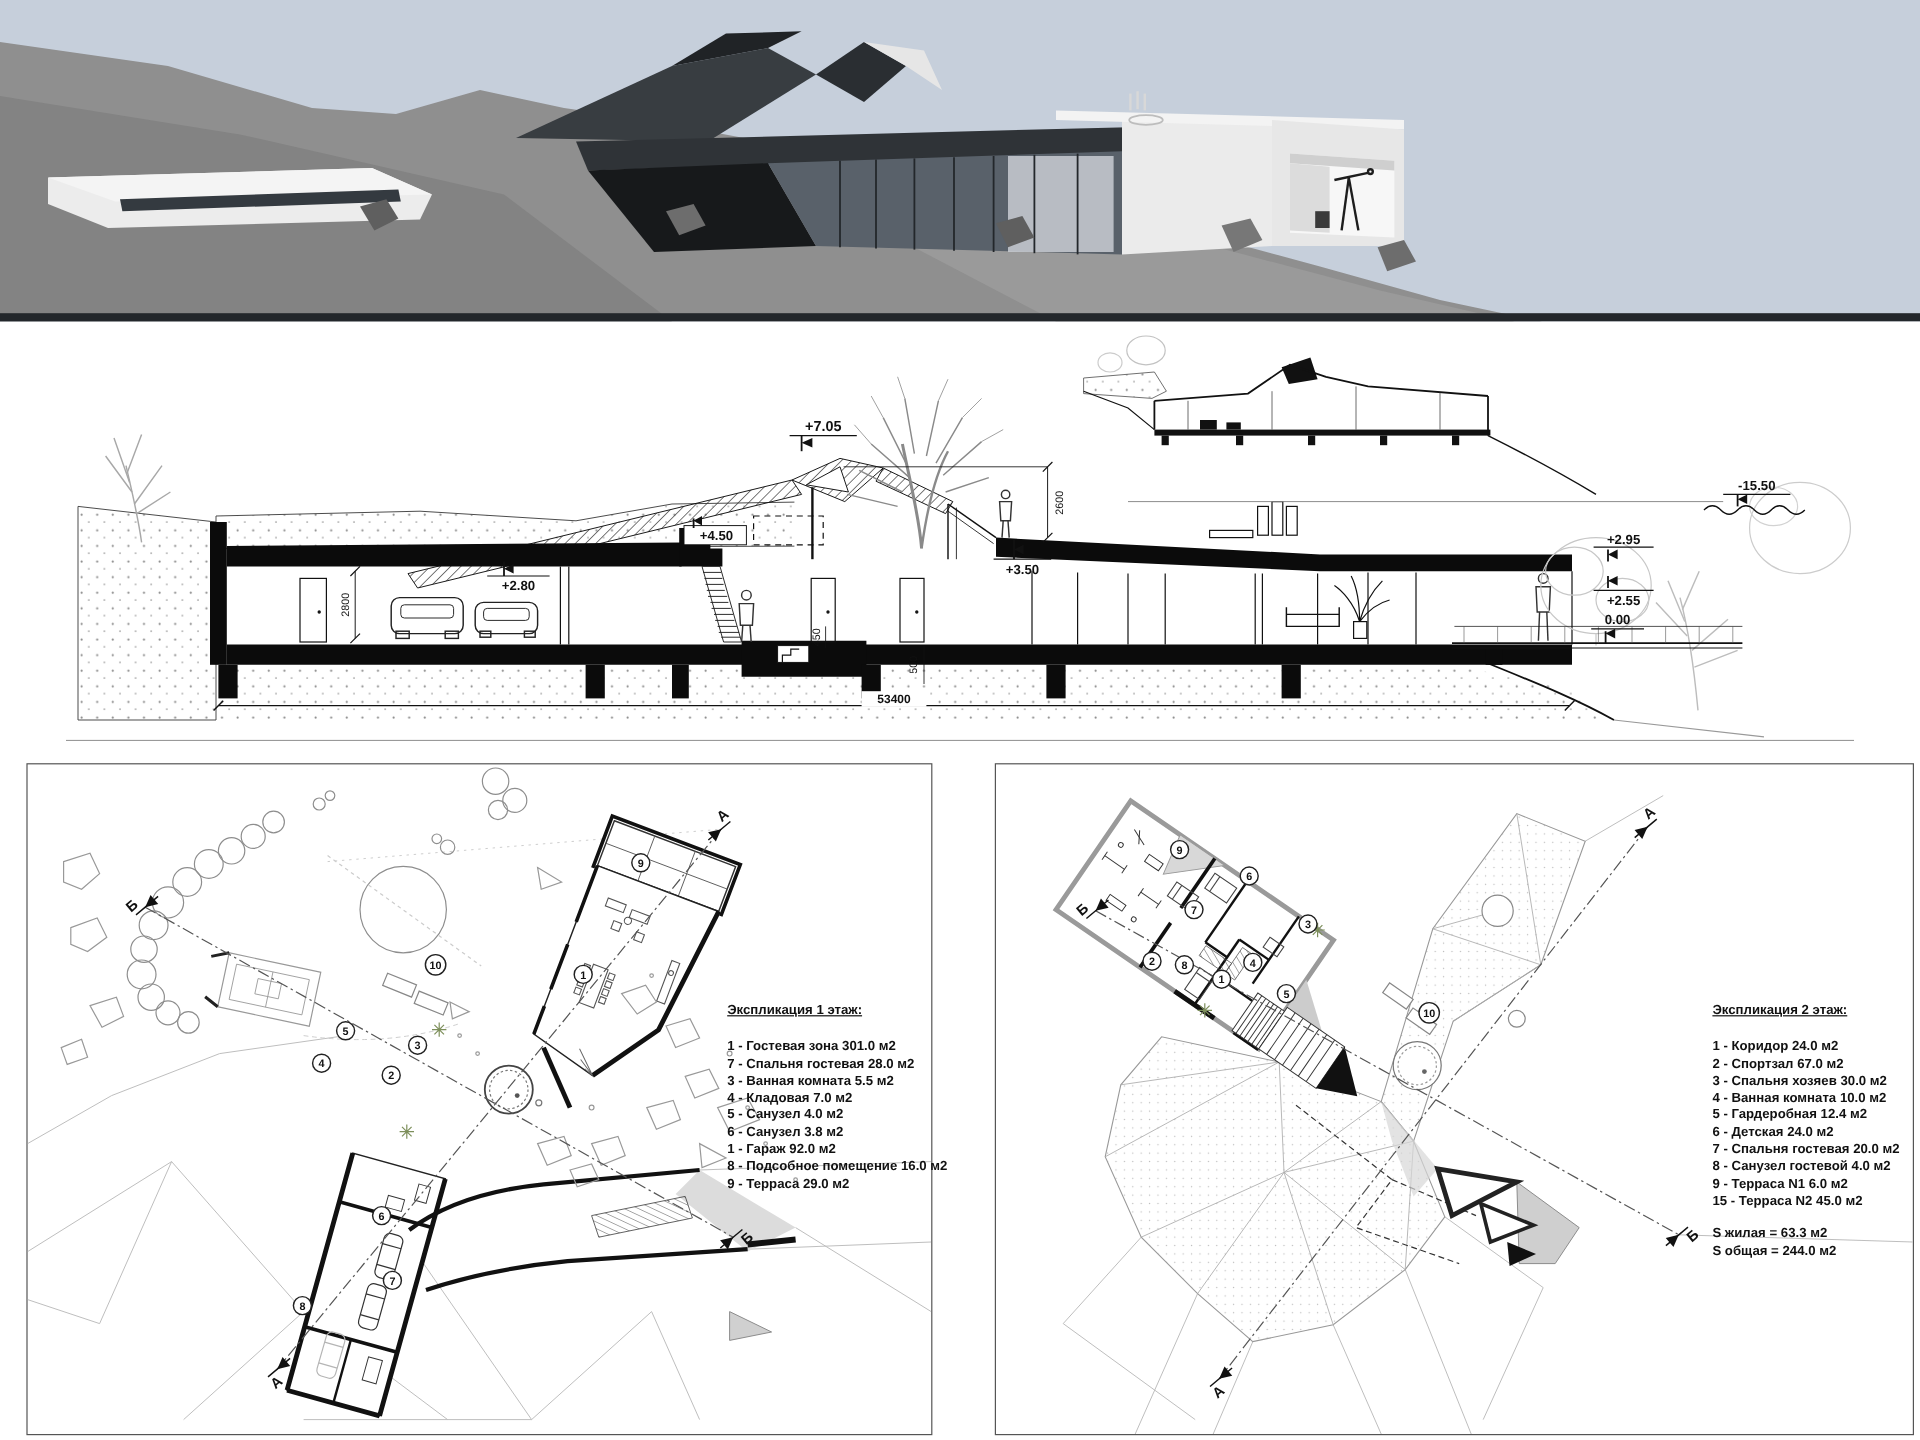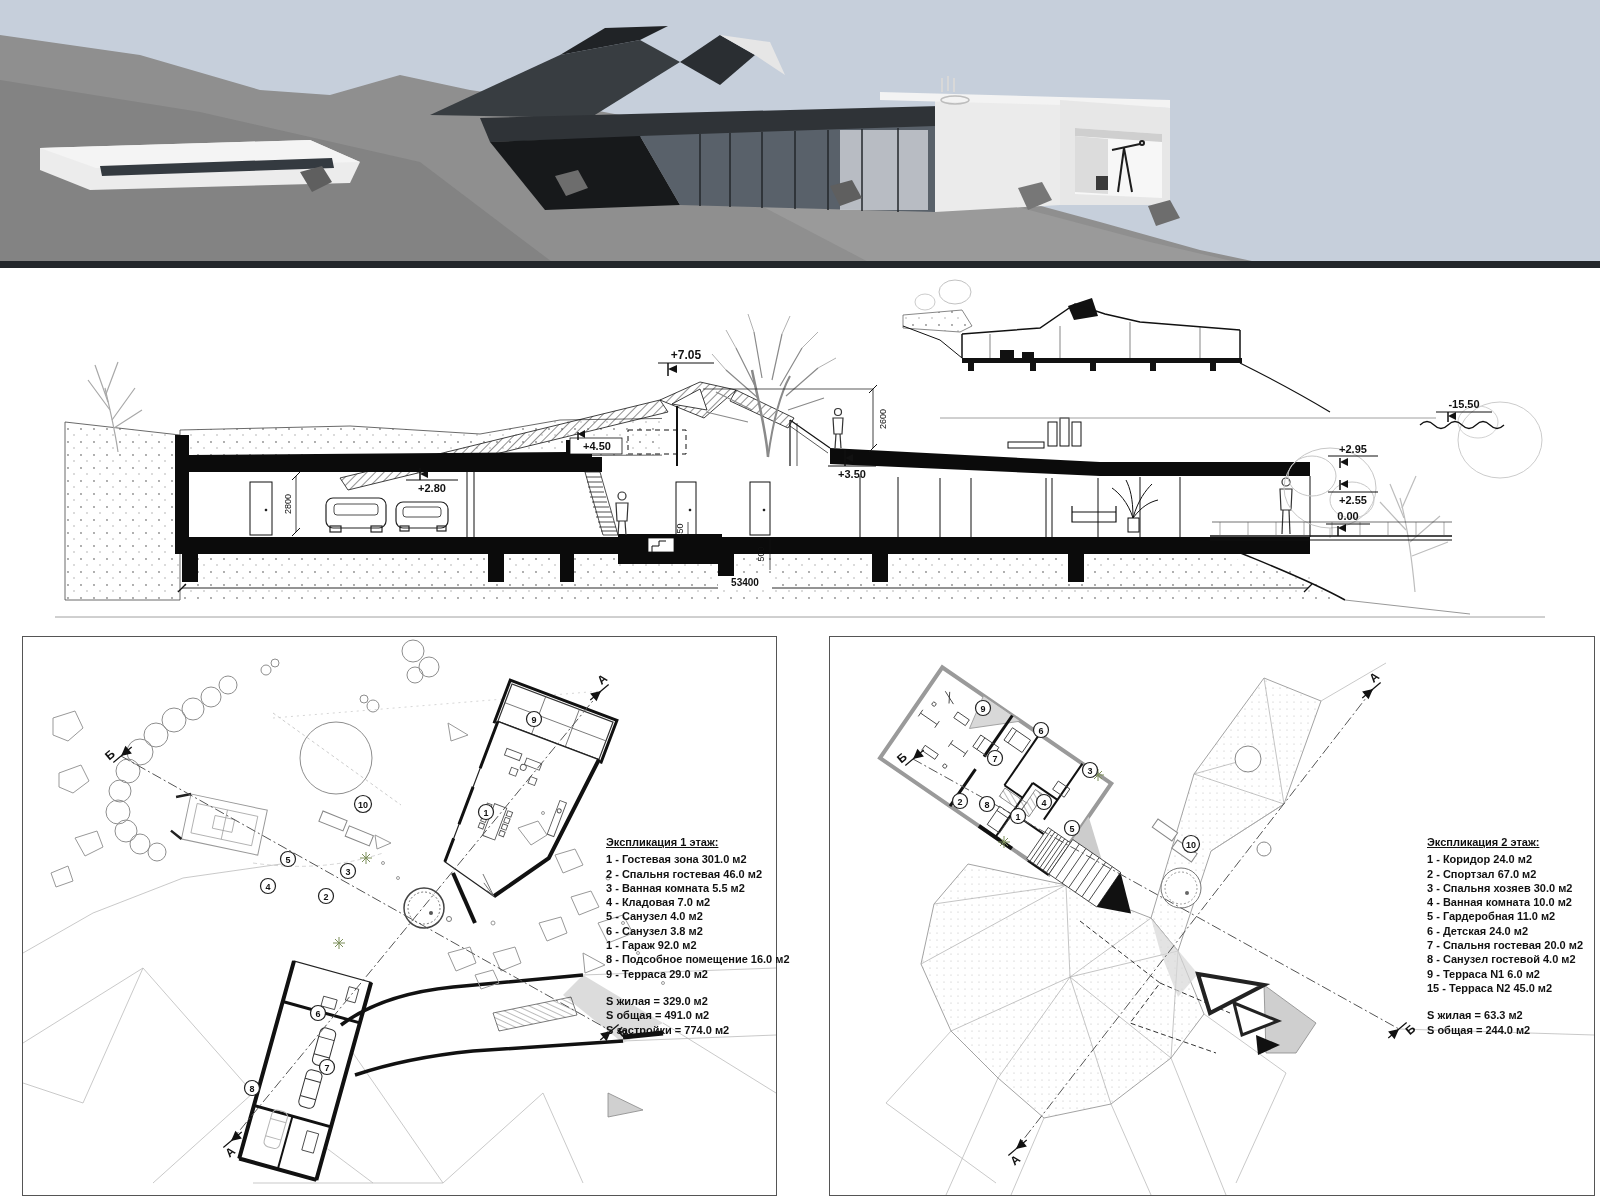--- a/index.html
+++ b/index.html
@@ -8,21 +8,21 @@
   #render-wrap{position:absolute;left:0;top:0;width:1600px;height:268px;}
   #section-wrap{position:absolute;left:0;top:270px;width:1600px;height:350px;}
   .panel{position:absolute;border:1px solid #555;background:#fff;box-sizing:border-box;}
   #panel1{left:22px;top:636px;width:755px;height:560px;}
   #panel2{left:829px;top:636px;width:766px;height:560px;}
   .panel svg{position:absolute;left:0;top:0;}
   .legend{position:absolute;white-space:nowrap;color:#111;
     font:700 11px/1.3 "Liberation Sans",sans-serif;}
   #legend1{left:583px;top:198px;}
   #legend2{left:597px;top:198px;}
-  .legend-title{text-decoration:underline;margin-bottom:3px;}
+  .legend-title{text-decoration:underline;margin-bottom:16px;}
   .legend-gap{height:13px;}
   svg text{font-family:"Liberation Sans",sans-serif;fill:#111;}
   .elev{font-size:11px;font-weight:700;}
   .dim{font-size:9px;font-weight:400;}
   .dimb{font-size:10px;font-weight:700;}
   .rooms text{font-size:9px;font-weight:700;text-anchor:middle;}
   .marker text{font-size:12px;font-weight:700;}
 </style>
 </head>
 <body>
@@ -642,35 +642,30 @@
             <text x="340" y="170.5">10</text>
           </g>
   </g>
 
   <polygon points="585,456 620,473 585,480" fill="#d0d0d0" stroke="#888" stroke-width="0.8"></polygon>
 </svg>
 <div id="legend1" class="legend">
   <div class="legend-title">Экспликация 1 этаж:</div>
   <div>
           <div>1 - Гостевая зона 301.0 м2</div>
-          <div>2 - Спальня гостевая 46.0 м2</div>
+          <div>7 - Спальня гостевая 28.0 м2</div>
           <div>3 - Ванная комната 5.5 м2</div>
           <div>4 - Кладовая 7.0 м2</div>
           <div>5 - Санузел 4.0 м2</div>
           <div>6 - Санузел 3.8 м2</div>
           <div>1 - Гараж 92.0 м2</div>
           <div>8 - Подсобное помещение 16.0 м2</div>
           <div>9 - Терраса 29.0 м2</div>
         </div>
   <div class="legend-gap"></div>
-  <div>
-          <div>S жилая = 329.0 м2</div>
-          <div>S общая = 491.0 м2</div>
-          <div>S застройки = 774.0 м2</div>
-        </div>
 </div>
 </div>
 
 <div id="panel2" class="panel">
 <svg width="764" height="558" viewBox="0 0 764 558">
 
   <g stroke="#bbb" stroke-width="0.8" fill="none">
     <polyline points="121,394 56,466 166,546"></polyline>
     <polyline points="168,441 116,558"></polyline>
     <polyline points="214,481 181,558"></polyline>
@@ -869,21 +864,21 @@
           </g>
   </g>
 </svg>
 <div id="legend2" class="legend">
   <div class="legend-title">Экспликация 2 этаж:</div>
   <div>
           <div>1 - Коридор 24.0 м2</div>
           <div>2 - Спортзал 67.0 м2</div>
           <div>3 - Спальня хозяев 30.0 м2</div>
           <div>4 - Ванная комната 10.0 м2</div>
-          <div>5 - Гардеробная 11.0 м2</div>
+          <div>5 - Гардеробная 12.4 м2</div>
           <div>6 - Детская 24.0 м2</div>
           <div>7 - Спальня гостевая 20.0 м2</div>
           <div>8 - Санузел гостевой 4.0 м2</div>
           <div>9 - Терраса N1 6.0 м2</div>
           <div>15 - Терраса N2 45.0 м2</div>
         </div>
   <div class="legend-gap"></div>
   <div>
           <div>S жилая = 63.3 м2</div>
           <div>S общая = 244.0 м2</div>

